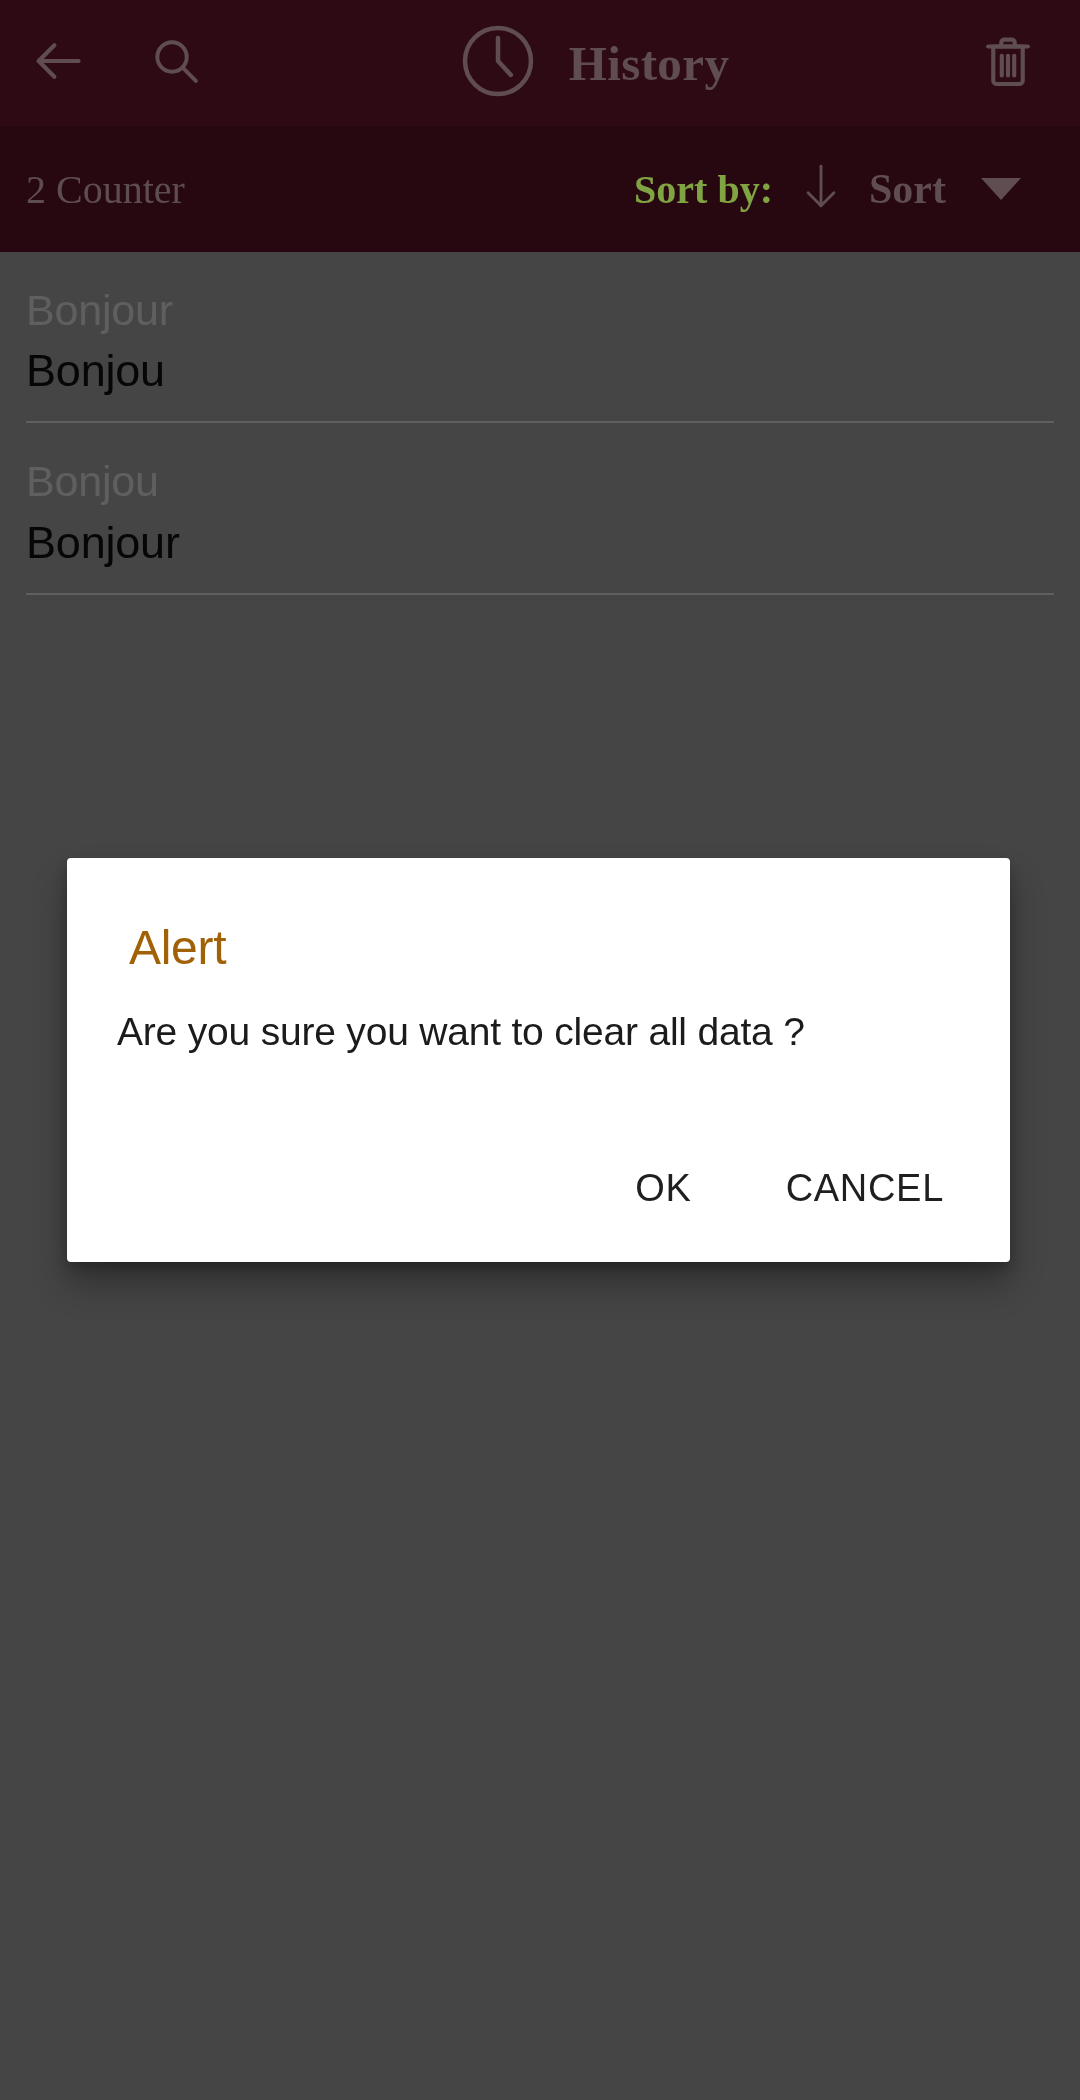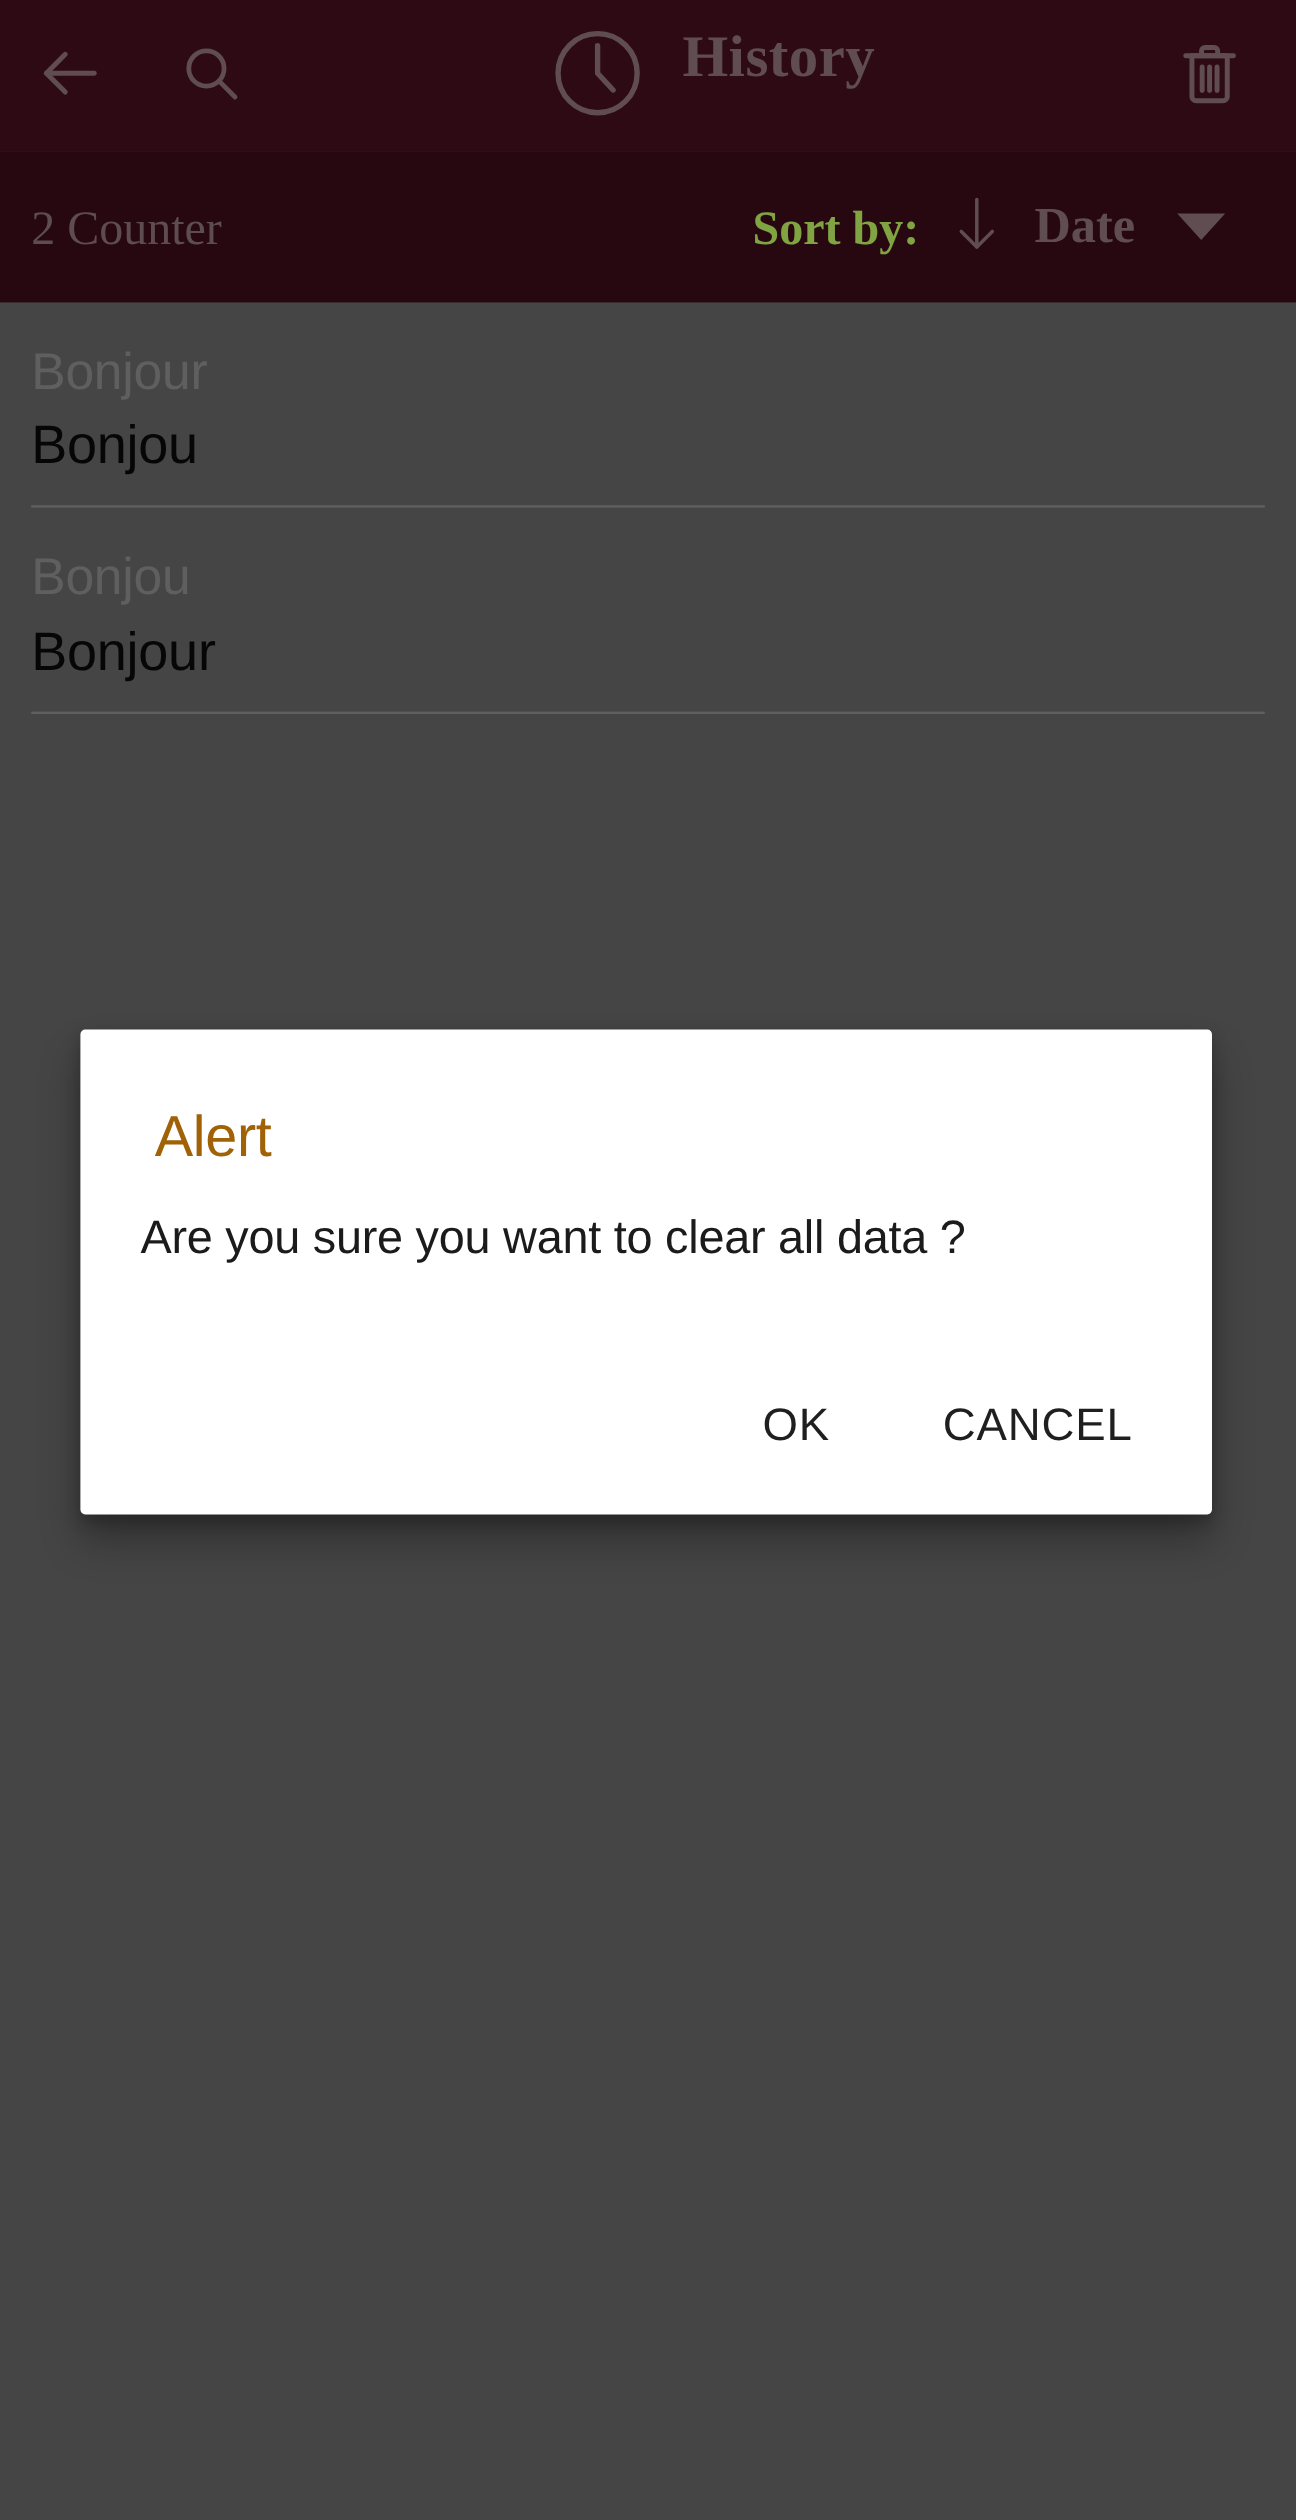--- a/index.html
+++ b/index.html
@@ -42,21 +42,21 @@
     display: flex;
     align-items: center;
     justify-content: center;
     flex: 0 0 auto;
   }
   .icon-back { margin-left: 10px; }
   .icon-search { margin-left: 22px; }
   .appbar-center {
     flex: 1 1 auto;
     display: flex;
-    align-items: flex-start;
+    align-items: center;
     justify-content: center;
     gap: 28px;
   }
   .appbar-title {
     font-family: "Liberation Serif", serif;
     font-weight: bold;
     font-size: 49px;
     color: #8d7279;
     letter-spacing: 0.4px;
   }
@@ -259,21 +259,21 @@
 
         <span class="sort-arrow-wrap">
           <span>
             <svg width="50" height="56" viewBox="0 0 24 26" fill="none" stroke="#8d7279" stroke-width="1.4" stroke-linecap="round" stroke-linejoin="round">
               <line x1="12" y1="3" x2="12" y2="22"></line>
               <polyline points="5.8,15.8 12,22 18.2,15.8"></polyline>
             </svg>
           </span>
         </span>
 
-        <span class="sort-value">Date</span>
+        <span class="sort-value">Sort</span>
 
         <span class="sort-caret-wrap">
           <span class="caret-down"></span>
         </span>
       </div>
     </div>
 
     <div class="list">
 
       <div class="list-item">

